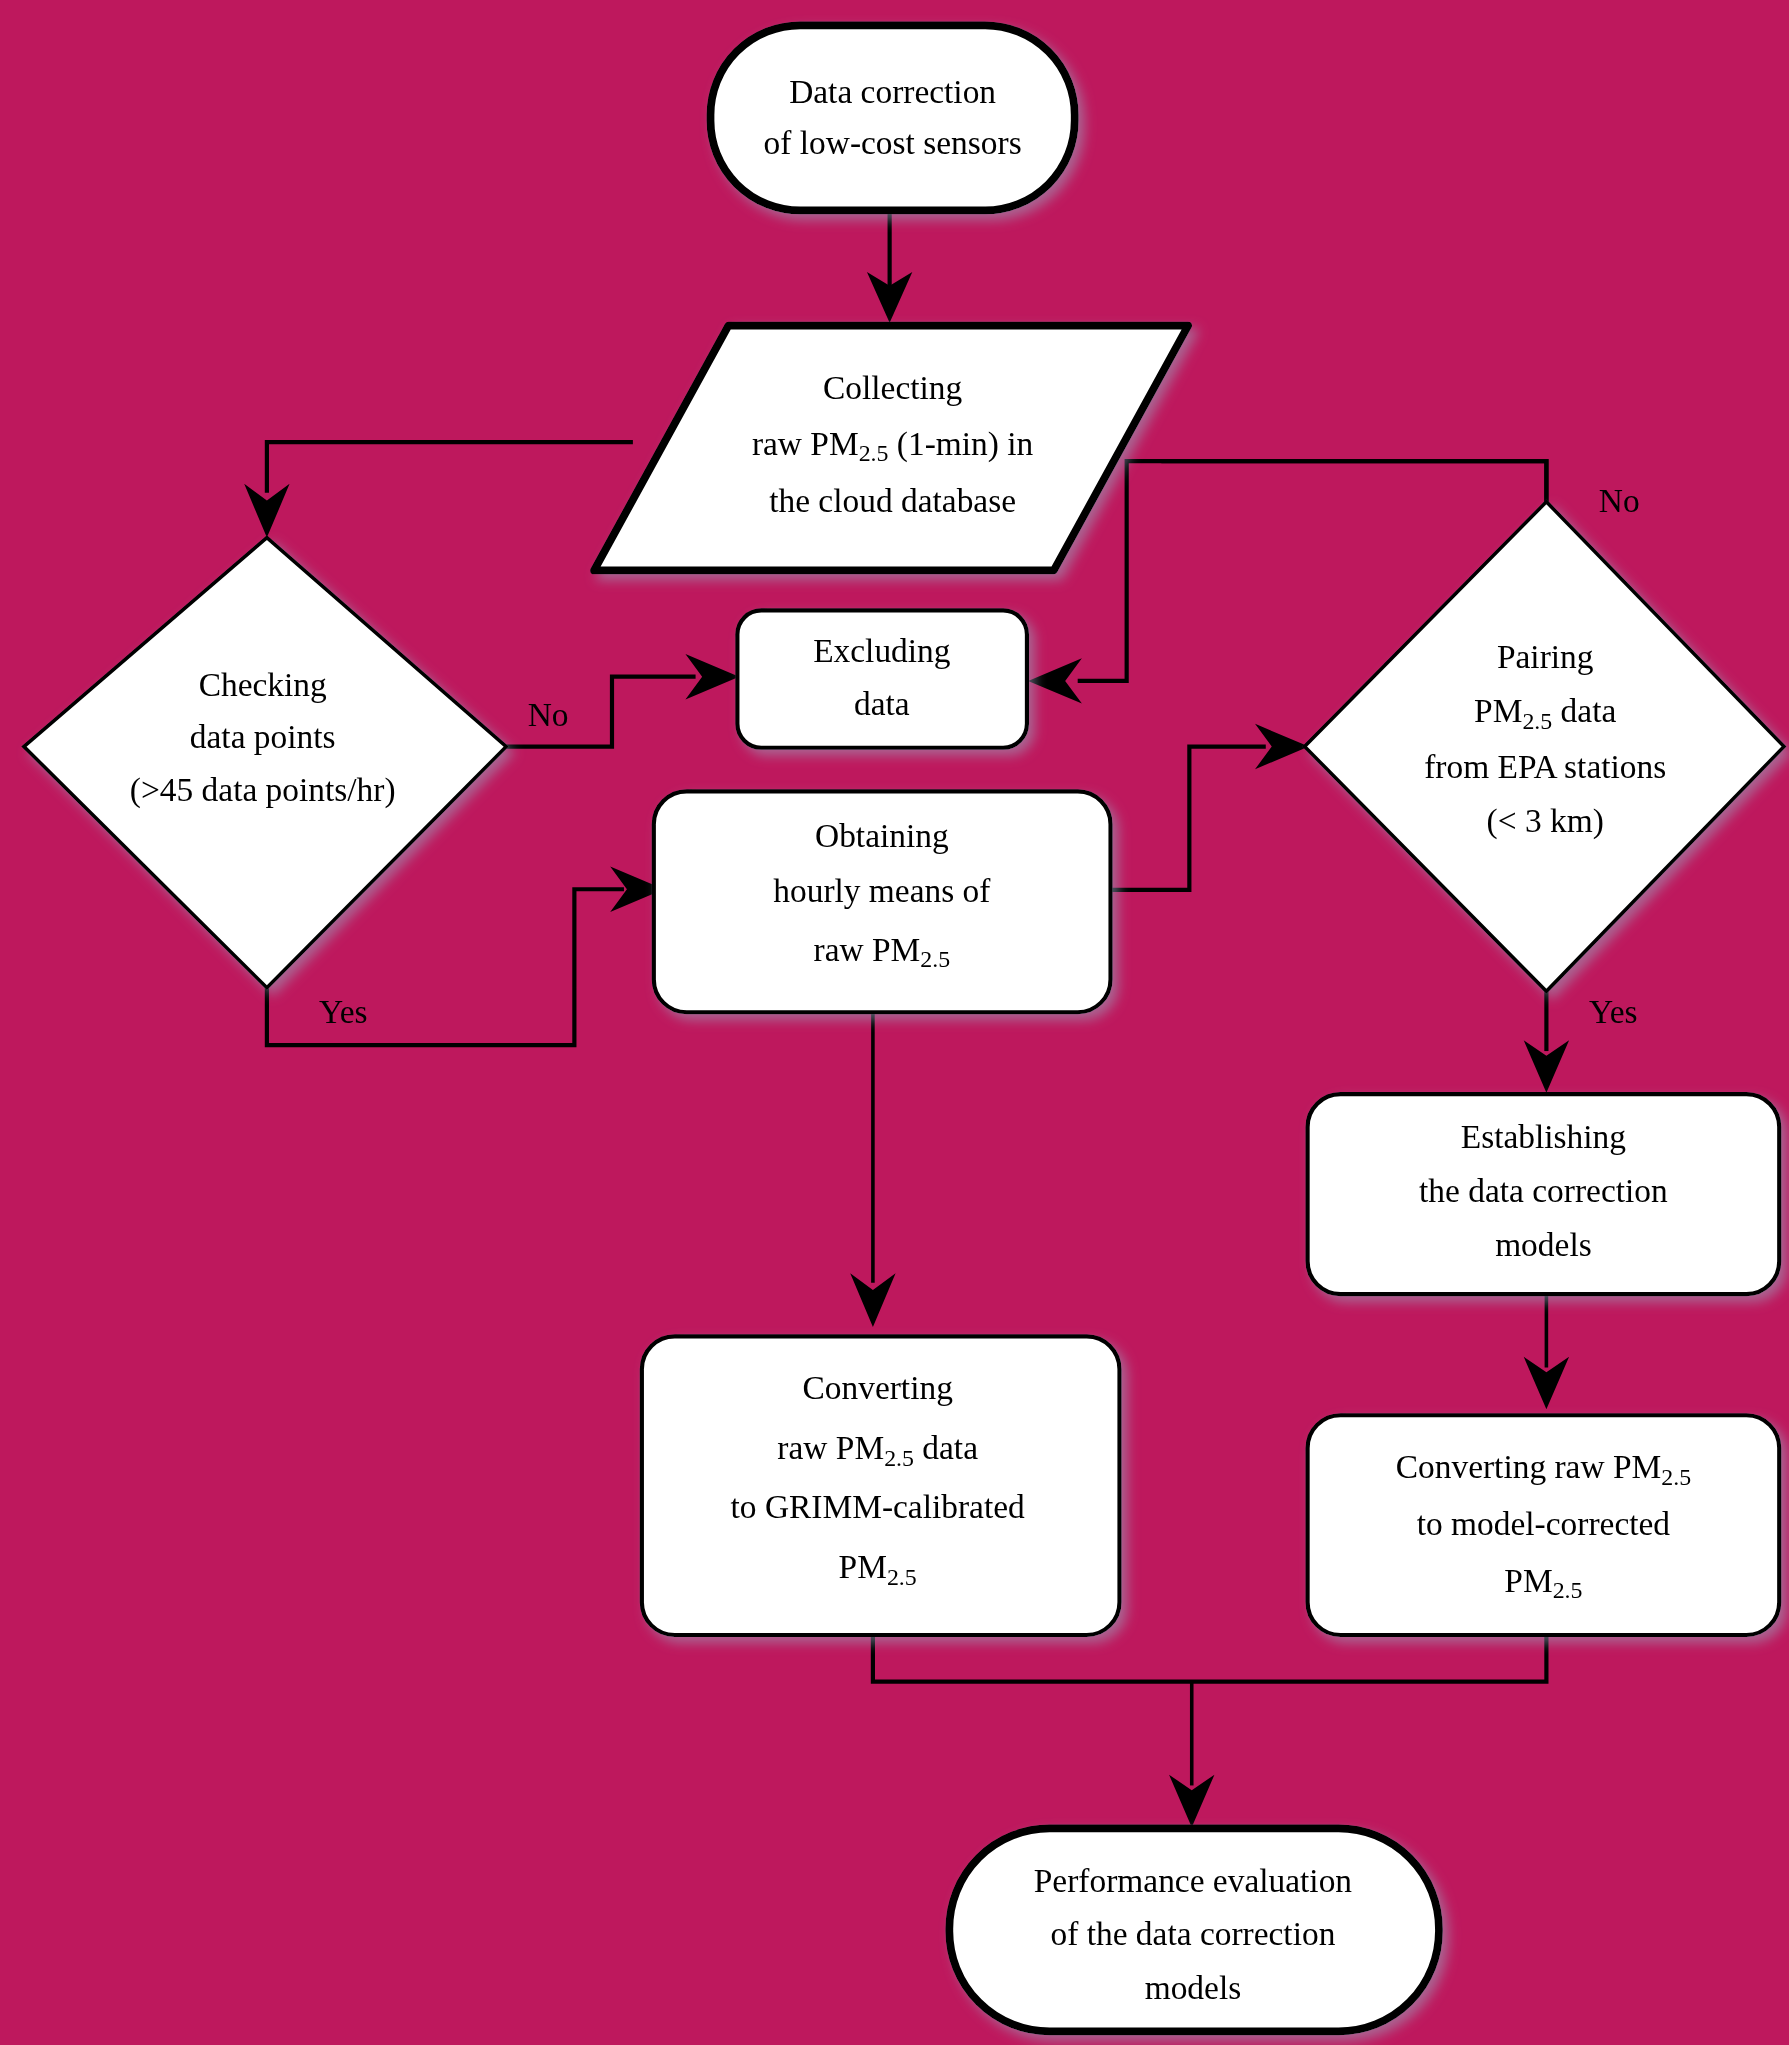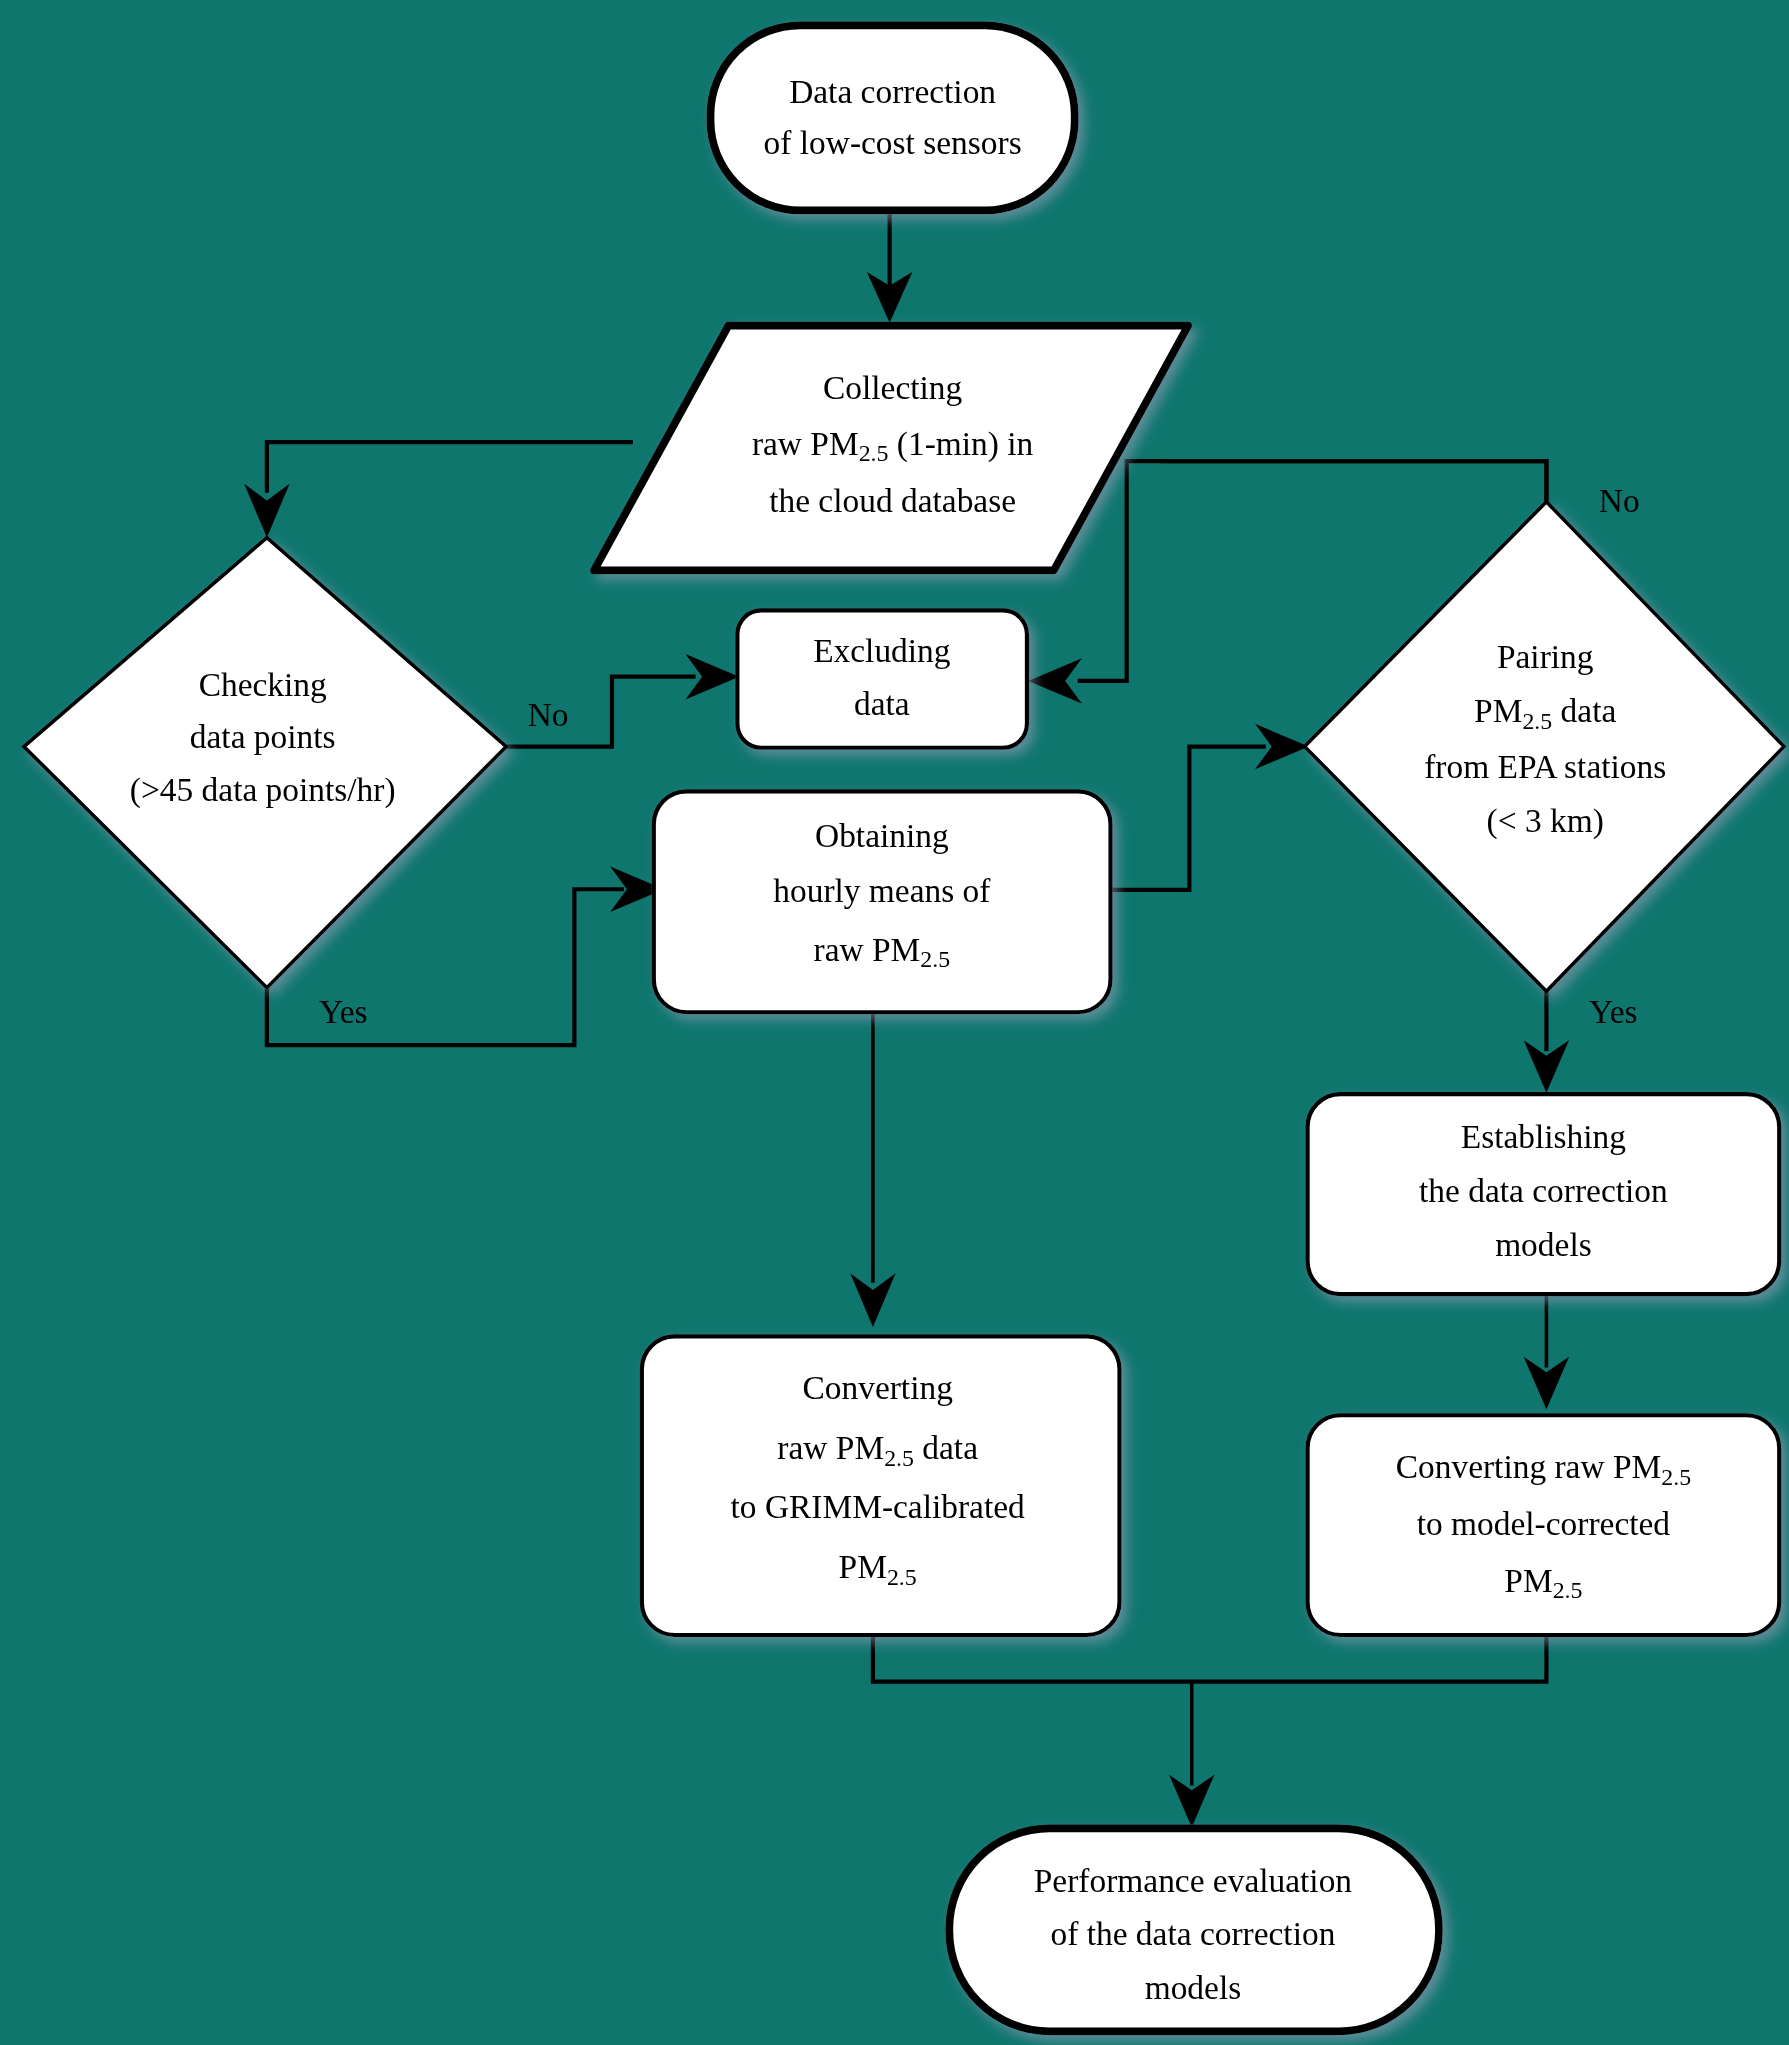--- a/index.html
+++ b/index.html
@@ -4,21 +4,21 @@
 <style>
   html, body {
     margin: 0;
     padding: 0;
     background: #ffffff;
   }
   #flowchart-root {
     position: relative;
     width: 1790px;
     height: 2046px;
-    background: #0f766e;
+    background: #be185d;
     font-family: "Liberation Serif", "DejaVu Serif", serif;
   }
   svg.diagram {
     display: block;
     width: 1790px;
     height: 2046px;
   }
   .node-shape {
     fill: #ffffff;
     stroke: #000000;

